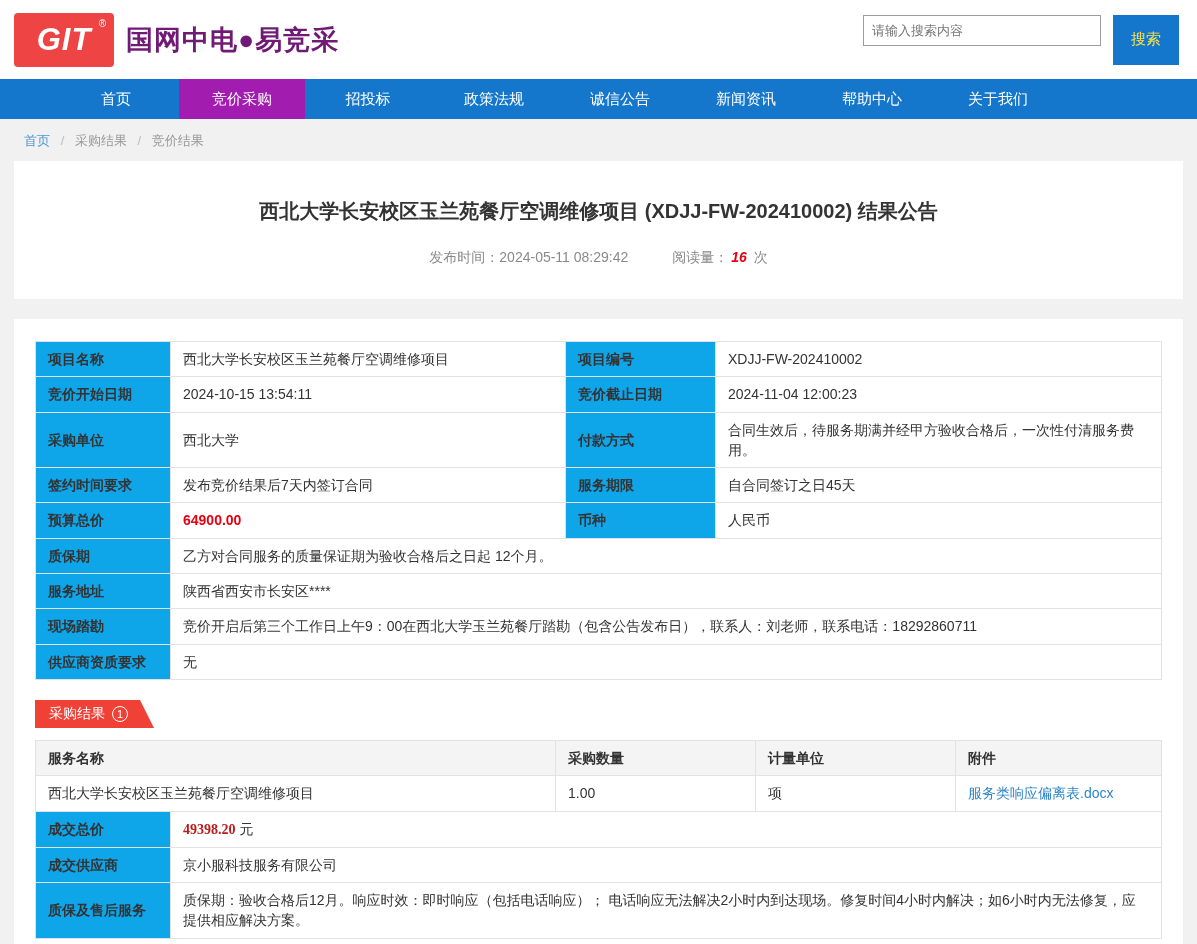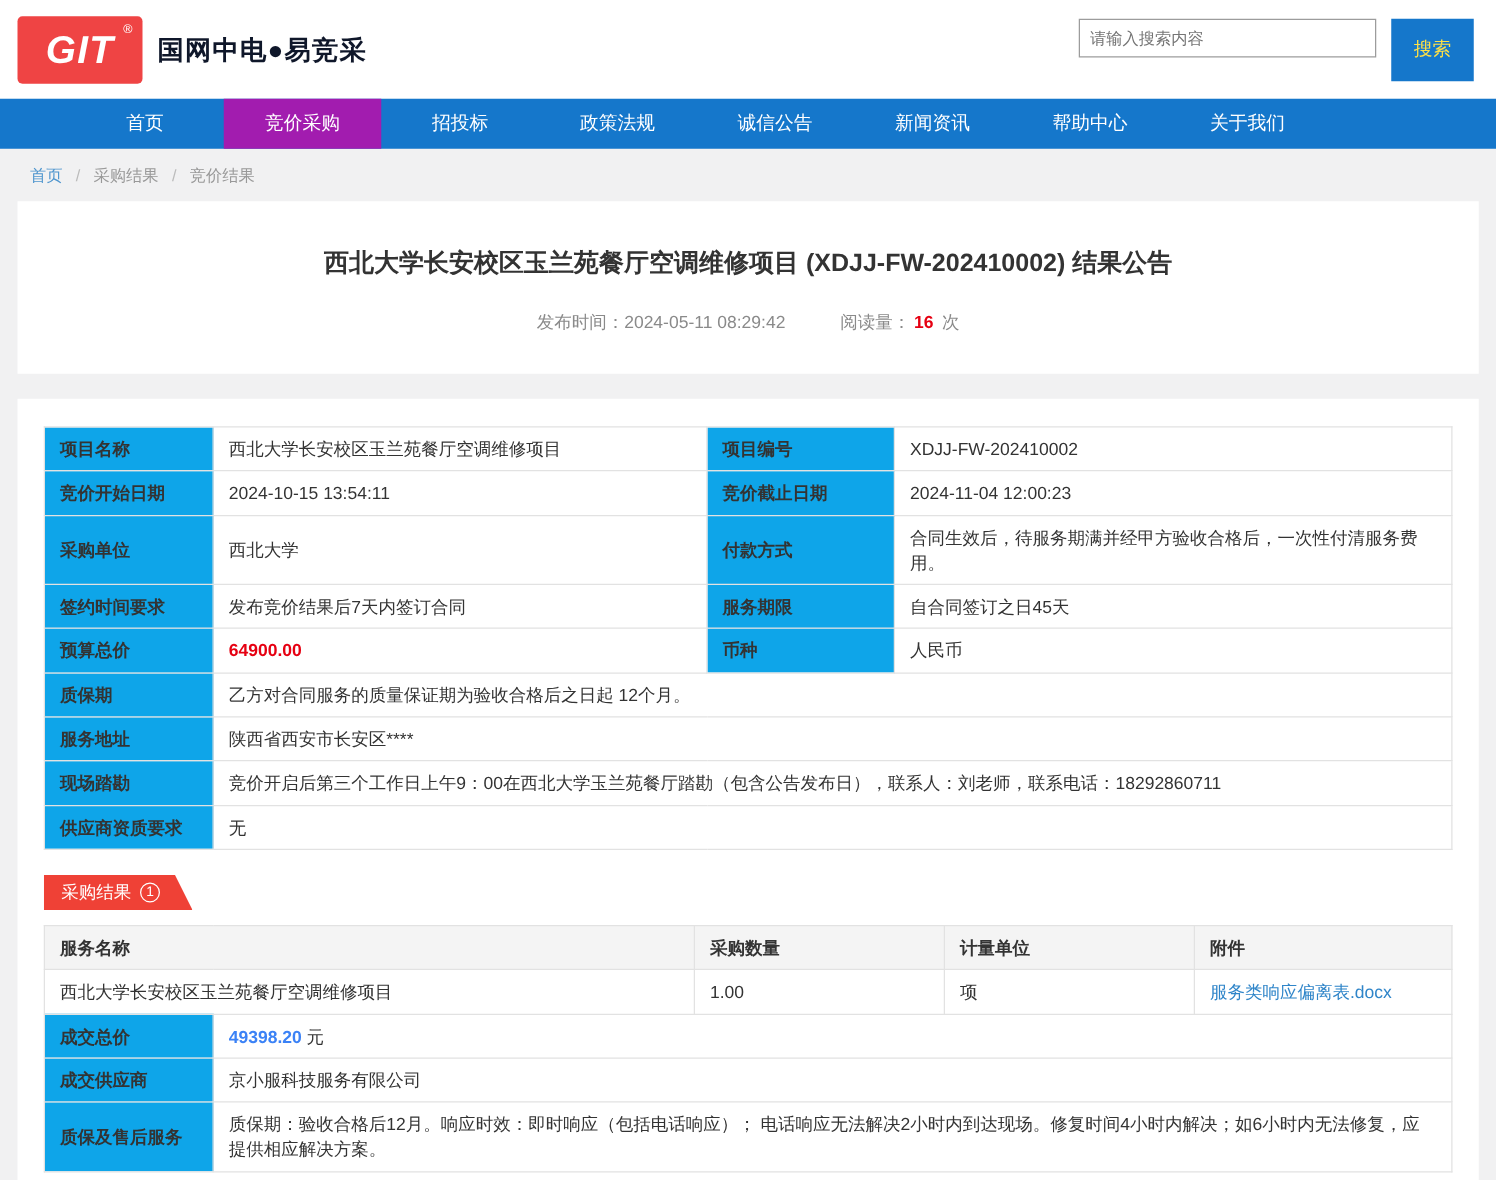--- a/index.html
+++ b/index.html
@@ -13,21 +13,21 @@
   .topbar { background:#ffffff; height:79px; }
   .topbar-inner { height:100%; display:flex; align-items:center; justify-content:space-between; padding:0 18px 0 14px; }
   .brand-group { display:flex; align-items:center; gap:12px; }
   .logo {
     width:100px; height:54px; background:#ef4444; border-radius:4px;
     color:#fff; display:flex; align-items:center; justify-content:center;
     font-style:italic; font-weight:bold; font-size:31px; position:relative; letter-spacing:1px;
     cursor:pointer;
   }
   .logo-reg { font-size:10px; position:absolute; top:5px; right:7px; font-style:normal; font-weight:normal; }
-  .brand-name { font-size:21px; font-weight:bold; color:#0f172a; letter-spacing:1px; }
+  .brand-name { font-size:27px; font-weight:bold; color:#701a75; letter-spacing:1px; }
   .search-group { display:flex; align-items:flex-start;padding-left:37px; }
   .search-input {
     width:238px; height:31px; border:1px solid #9c9c9c; padding:0 8px;
     font-size:13px; outline:none; color:#333; background:#fff;
     font-family:"Liberation Sans","DejaVu Sans",sans-serif;
   }
   .search-btn {
     width:66px; height:50px; margin-left:12px; background:#1577cb; color:#fde047;
     border:none; font-size:15px; cursor:pointer;
     font-family:"Liberation Sans","DejaVu Sans",sans-serif;
@@ -43,29 +43,29 @@
   .breadcrumb { padding:13px 0 11px 24px; font-size:13px; color:#999; }
   .crumb-link { color:#4e95ce; cursor:pointer; }
   .crumb-current { color:#999; }
   .crumb-sep { margin:0 7px; color:#bbb; }
   
   .card { background:#fff; margin:0 14px; }
   .card-title-area { padding:36px 60px 32px; }
   .article-title { text-align:center; font-size:20px; font-weight:bold; color:#333; line-height:1.4; }
   .article-meta { text-align:center; margin-top:24px; color:#8a8a8a; font-size:14px; }
   .meta-group { margin:0 20px; }
-  .meta-views-count { color:#e60012; font-weight:bold; margin:0 3px; }
+  .meta-views-count { color:#e60012; font-style:italic; font-weight:bold; margin:0 3px; }
   .card-body { margin-top:20px; margin-bottom:14px; padding:22px 21px 24px; }
   
   table { border-collapse:collapse; width:100%; table-layout:fixed; font-size:14px; }
   td, th { border:1px solid #e2e2e2; padding:7px 12px; text-align:left; vertical-align:middle; line-height:1.45; word-break:break-all; }
   th { background:#f4f4f4; font-weight:bold; color:#333; }
   .label-cell { background:#0ea5e9; font-weight:bold; color:#333; }
   .value-red { color:#e60012; font-weight:bold; }
-  .red-num { color:#3b82f6; font-weight:bold; }
+  .red-num { color:#b91c1c; font-weight:bold;font-family:Liberation Serif, serif; }
   .attach-link { color:#2f85c9; cursor:pointer; }
   
   .ribbon-row { margin:20px 0 12px; }
   .ribbon {
     display:inline-flex; align-items:center; gap:7px;
     background:#ef4136; color:#fff; font-size:14px;
     padding:5px 26px 5px 14px;
     clip-path:polygon(0 0, calc(100% - 14px) 0, 100% 100%, 0 100%);
   }
   .ribbon-badge {

